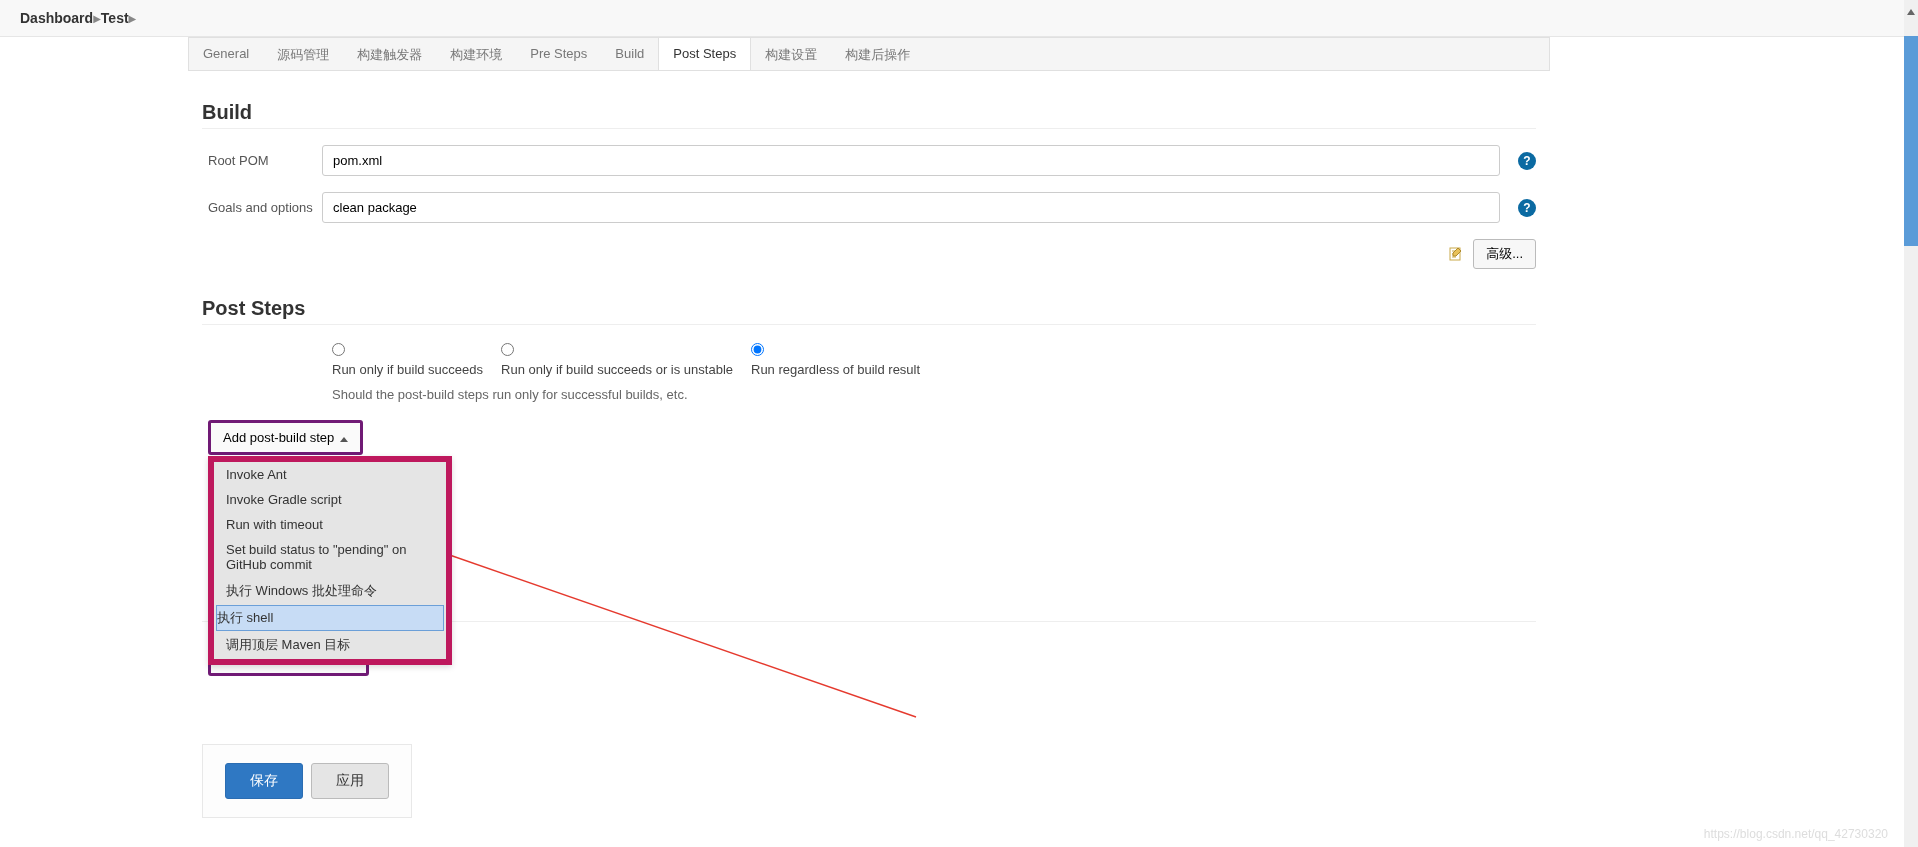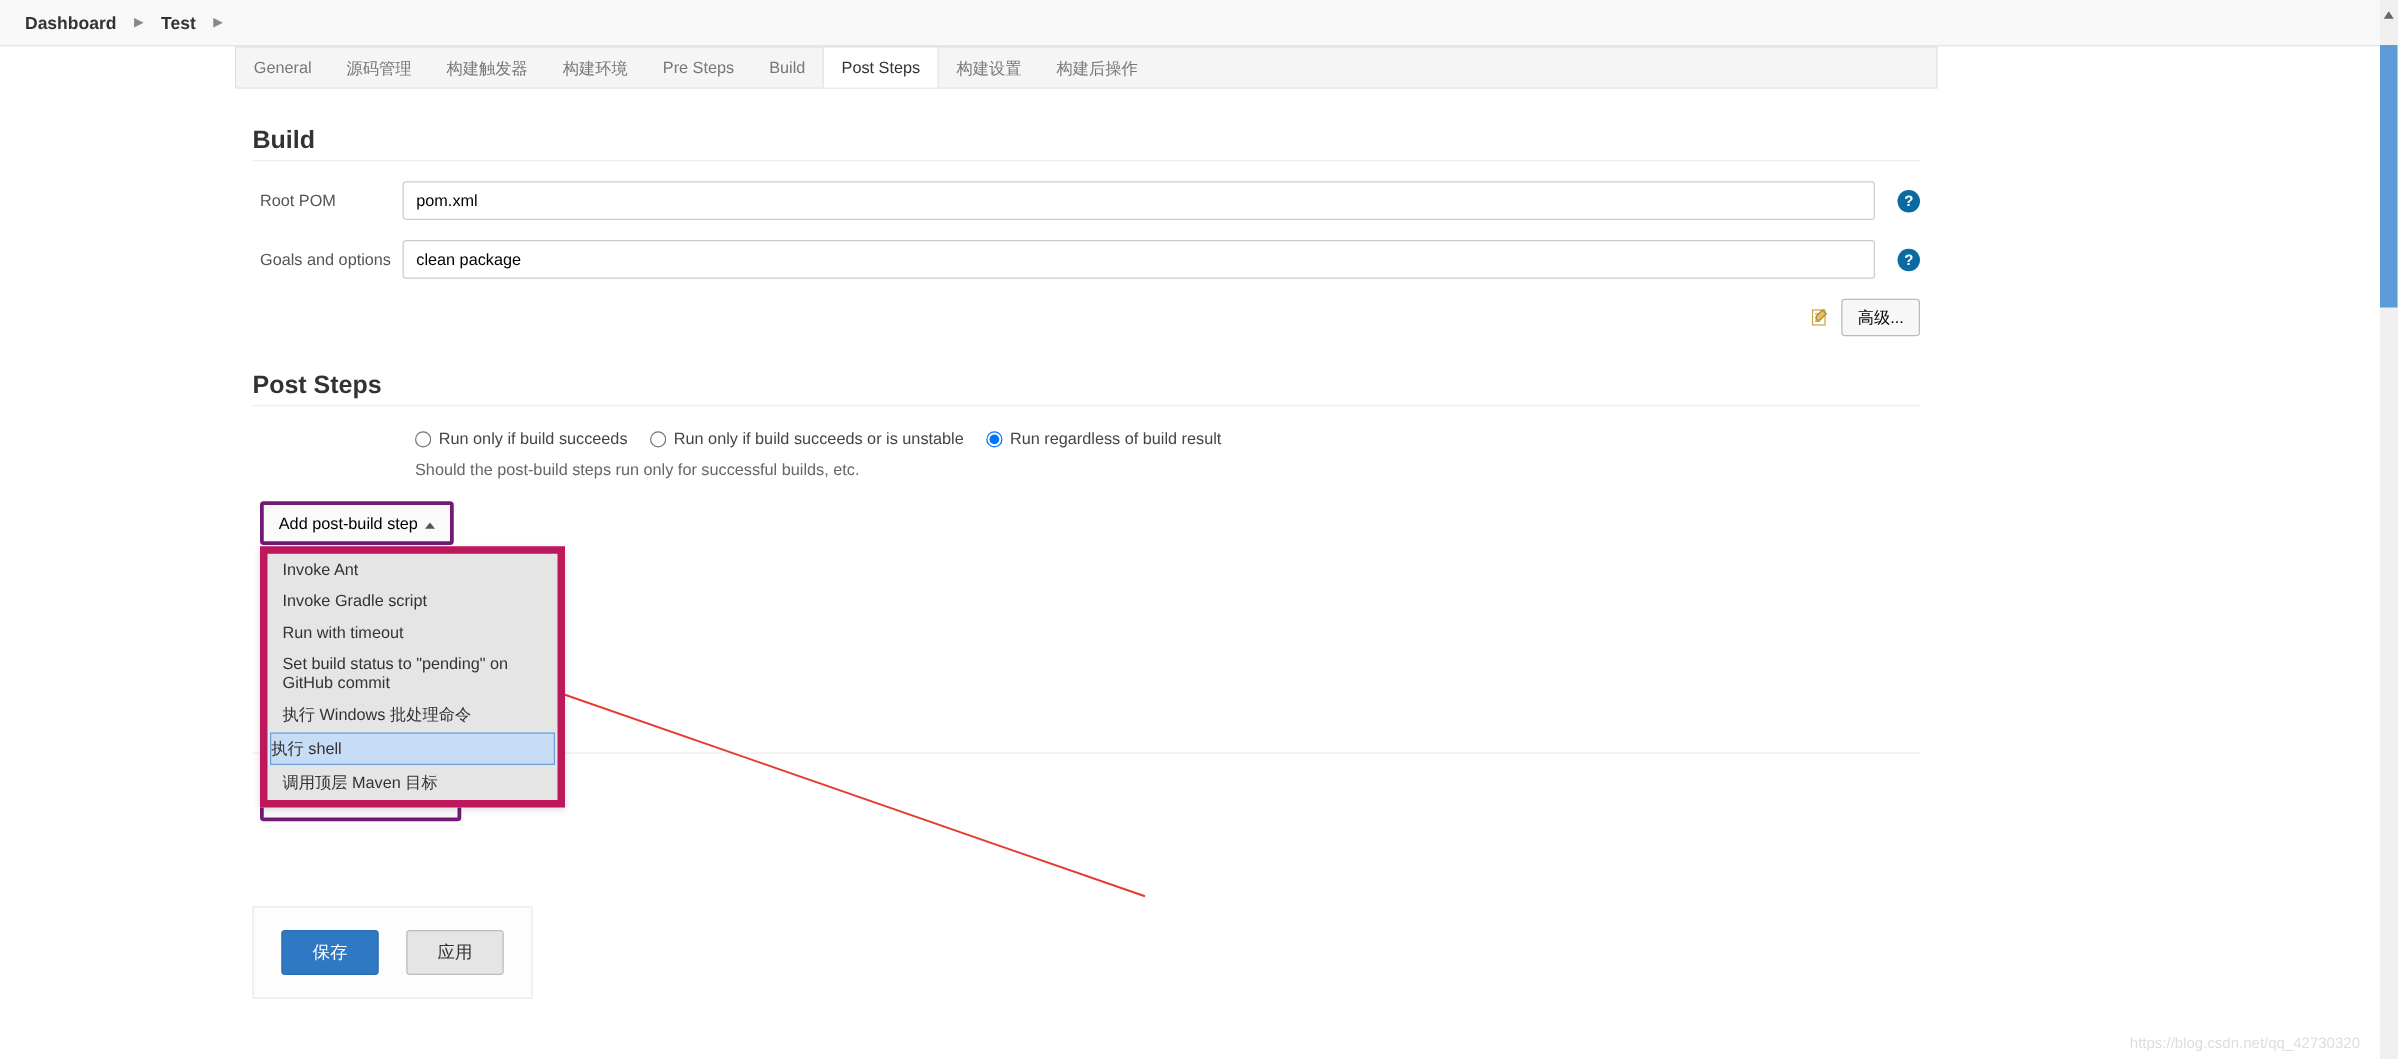--- a/index.html
+++ b/index.html
@@ -1,45 +1,45 @@
 <!DOCTYPE html>
 <html><head>
 <meta charset="utf-8">
 <style>
 * { box-sizing: border-box; margin: 0; padding: 0; }
 body { font-family: "Helvetica Neue", Helvetica, Arial, sans-serif; font-size: 14px; color: #333; background: #fff; }
-.breadcrumb-bar { background: #f8f8f8; border-bottom: 1px solid #e6e6e6; padding: 10px 20px; display: flex; align-items: center; gap: 14px; }
+.breadcrumb-bar { background: #f8f8f8; border-bottom: 1px solid #e6e6e6; padding: 10px 20px; display: flex; align-items: center; }
 .breadcrumb-bar .bc { color: #333; font-size: 14px; }
 .breadcrumb-bar .bc.bold { font-weight: 600; }
 .breadcrumb-bar .chev { color: #888; font-size: 10px; }
 .main-column { width: 1362px; margin-left: 188px; }
 .tabs { background: #f5f5f5; border: 1px solid #e0e0e0; display: flex; height: 34px; }
 .tab { padding: 8px 14px; font-size: 13px; color: #777; cursor: pointer; border-right: 0; }
 .tab.active { background: #fff; color: #333; border-top: 1px solid #e0e0e0; border-left: 1px solid #e0e0e0; border-right: 1px solid #e0e0e0; margin-top: -1px; }
 .content { background: #fff; border: 0 solid #e0e0e0; border-top: none; padding: 20px 14px 30px 14px; position: relative; }
 .section-title { font-size: 20px; font-weight: 600; color: #333; margin: 10px 0 12px 0; border-bottom: 1px solid #eee; padding-bottom: 4px; }
 .form-row { display: flex; align-items: center; margin: 16px 0; }
 .form-label { width: 120px; font-size: 13px; color: #555; padding-left: 6px; }
 .form-field { flex: 1; }
 .form-field input[type=text] { width: 100%; padding: 7px 10px; border: 1px solid #ccc; border-radius: 3px; font-size: 13px; }
 .help-icon { width: 18px; height: 18px; border-radius: 50%; background: #0B6AA2; color: #fff; font-size: 12px; font-weight: 700; text-align: center; line-height: 18px; margin-left: 18px; cursor: pointer; }
 .advanced-row { display: flex; justify-content: flex-end; gap: 8px; margin: 16px 0 6px 0; align-items: center; }
 .note-icon { width: 18px; height: 18px; display: inline-flex; align-items: center; justify-content: center; }
 .btn { padding: 5px 12px; border: 1px solid #bbb; background: #f7f7f7; border-radius: 3px; font-size: 13px; cursor: pointer; }
 .radio-row { display: flex; gap: 18px; align-items: center; margin: 18px 0 10px 130px; font-size: 13px; color: #444; }
-.radio-row label { display: flex; align-items: flex-end; gap: 6px; cursor: pointer; }
+.radio-row label { display: flex; align-items: flex-start; gap: 6px; cursor: pointer; flex-direction: column; }
 .helper-text { margin-left: 130px; font-size: 13px; color: #666; margin-bottom: 18px; }
 .dropdown-btn { padding: 7px 12px; border: 3px solid #701a75; background: #fafafa; border-radius: 3px; font-size: 13px; cursor: pointer; display: inline-flex; align-items: center; gap: 6px; }
 .dropdown-btn .caret-up::after { content: ""; display: inline-block; border-left: 4px solid transparent; border-right: 4px solid transparent; border-bottom: 5px solid #555; }
 .dropdown-btn .caret-down::after { content: ""; display: inline-block; border-left: 4px solid transparent; border-right: 4px solid transparent; border-top: 5px solid #555; }
 .dropdown-wrap { position: relative; margin: 0 0 8px 6px; }
 .dropdown-menu { position: absolute; top: 36px; left: 0; width: 244px; background: #e5e5e5; border: 6px solid #be185d; box-shadow: 0 2px 6px rgba(0,0,0,0.15); z-index: 10; }
 .dropdown-menu .item { padding: 5px 12px; font-size: 13px; color: #333; cursor: pointer; }
 .dropdown-menu .item.highlight { background: #c7dcf5; border: 1px solid #6b9fd8; margin: 0 2px; padding: 3px 0; }
-.bottom-actions { margin-top: 60px; border: 1px solid #e8e8e8; display: inline-flex; padding: 18px 22px; gap: 22px; background: #fdfdfd; }
+.bottom-actions { margin-top: 60px; border: 1px solid #e8e8e8; display: inline-flex; padding: 18px 22px; gap: 8px; background: #fdfdfd; }
 .btn-primary { background: #2f78c3; color: #fff; border: 1px solid #2b6db2; padding: 8px 24px; border-radius: 3px; font-size: 14px; cursor: pointer; }
 .btn-secondary { background: #e5e5e5; color: #333; border: 1px solid #bbb; padding: 8px 24px; border-radius: 3px; font-size: 14px; cursor: pointer; }
 .annotation-arrow { position: absolute; pointer-events: none; }
 .scroll-indicator { position: fixed; right: 0; top: 0; width: 14px; height: 100%; background: #f0f0f0; }
 .scroll-thumb { position: absolute; right: 0; top: 36px; width: 14px; height: 210px; background: #5a9bd8; border-radius: 0; }
 .scroll-arrow { position: absolute; right: 2px; width: 10px; height: 10px; }
 .scroll-arrow.top { top: 4px; }
 .watermark { position: fixed; right: 30px; bottom: 6px; color: #ddd; font-size: 12px; }
 </style>
 </head>

